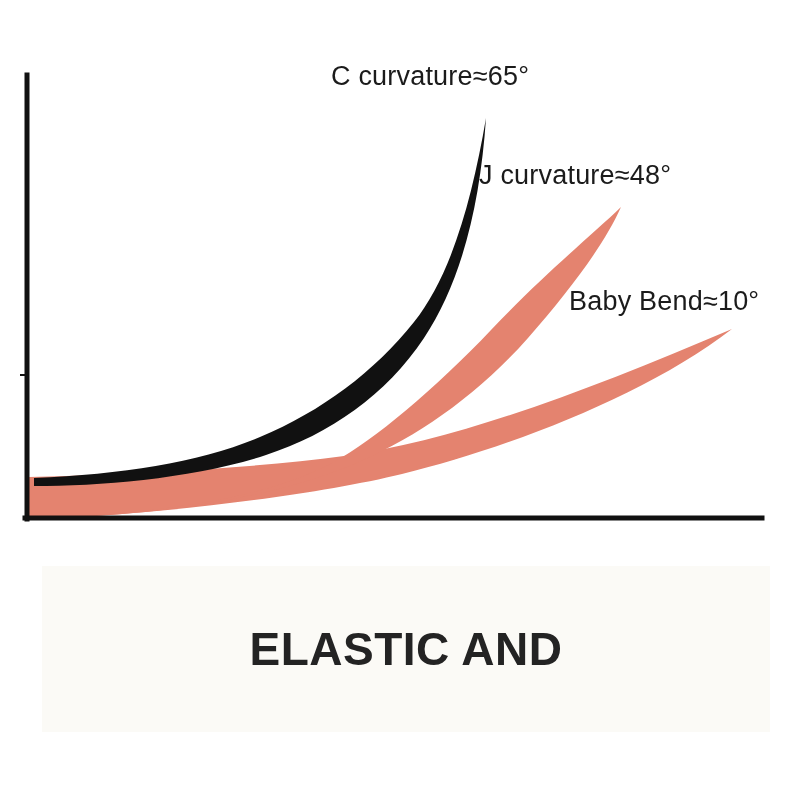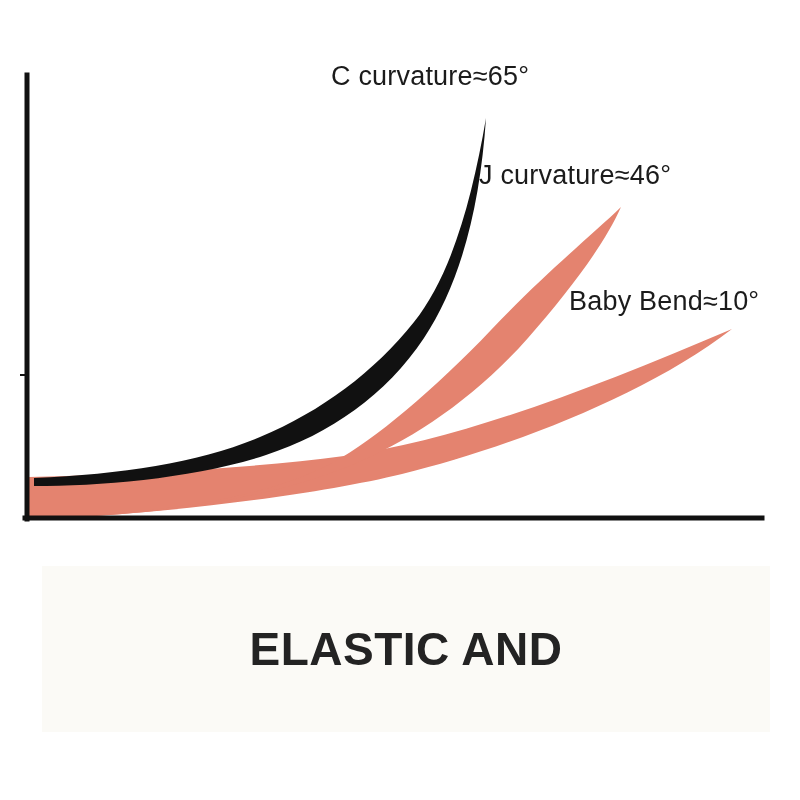--- a/index.html
+++ b/index.html
@@ -99,21 +99,21 @@
              C 192,478 98,486 30,486
              Z"></path>
 
     <line x1="23" y1="75" x2="23" y2="519" stroke="#111111" stroke-width="5" stroke-linecap="square"></line>
     <line x1="21" y1="518" x2="758" y2="518" stroke="#111111" stroke-width="5" stroke-linecap="square"></line>
     <line x1="16" y1="375" x2="23" y2="375" stroke="#111111" stroke-width="2"></line>
   </svg>
 
   <div class="curve-label" id="label-c">C curvature≈65°</div>
 
-  <div class="curve-label" id="label-j">J curvature≈46°</div>
+  <div class="curve-label" id="label-j">J curvature≈48°</div>
 
   <div class="curve-label" id="label-baby">Baby Bend≈10°</div>
 
   <div id="caption-panel">
     <div class="caption-line">ELASTIC AND</div>
   </div>
 
 </div>
 
 </body></html>

